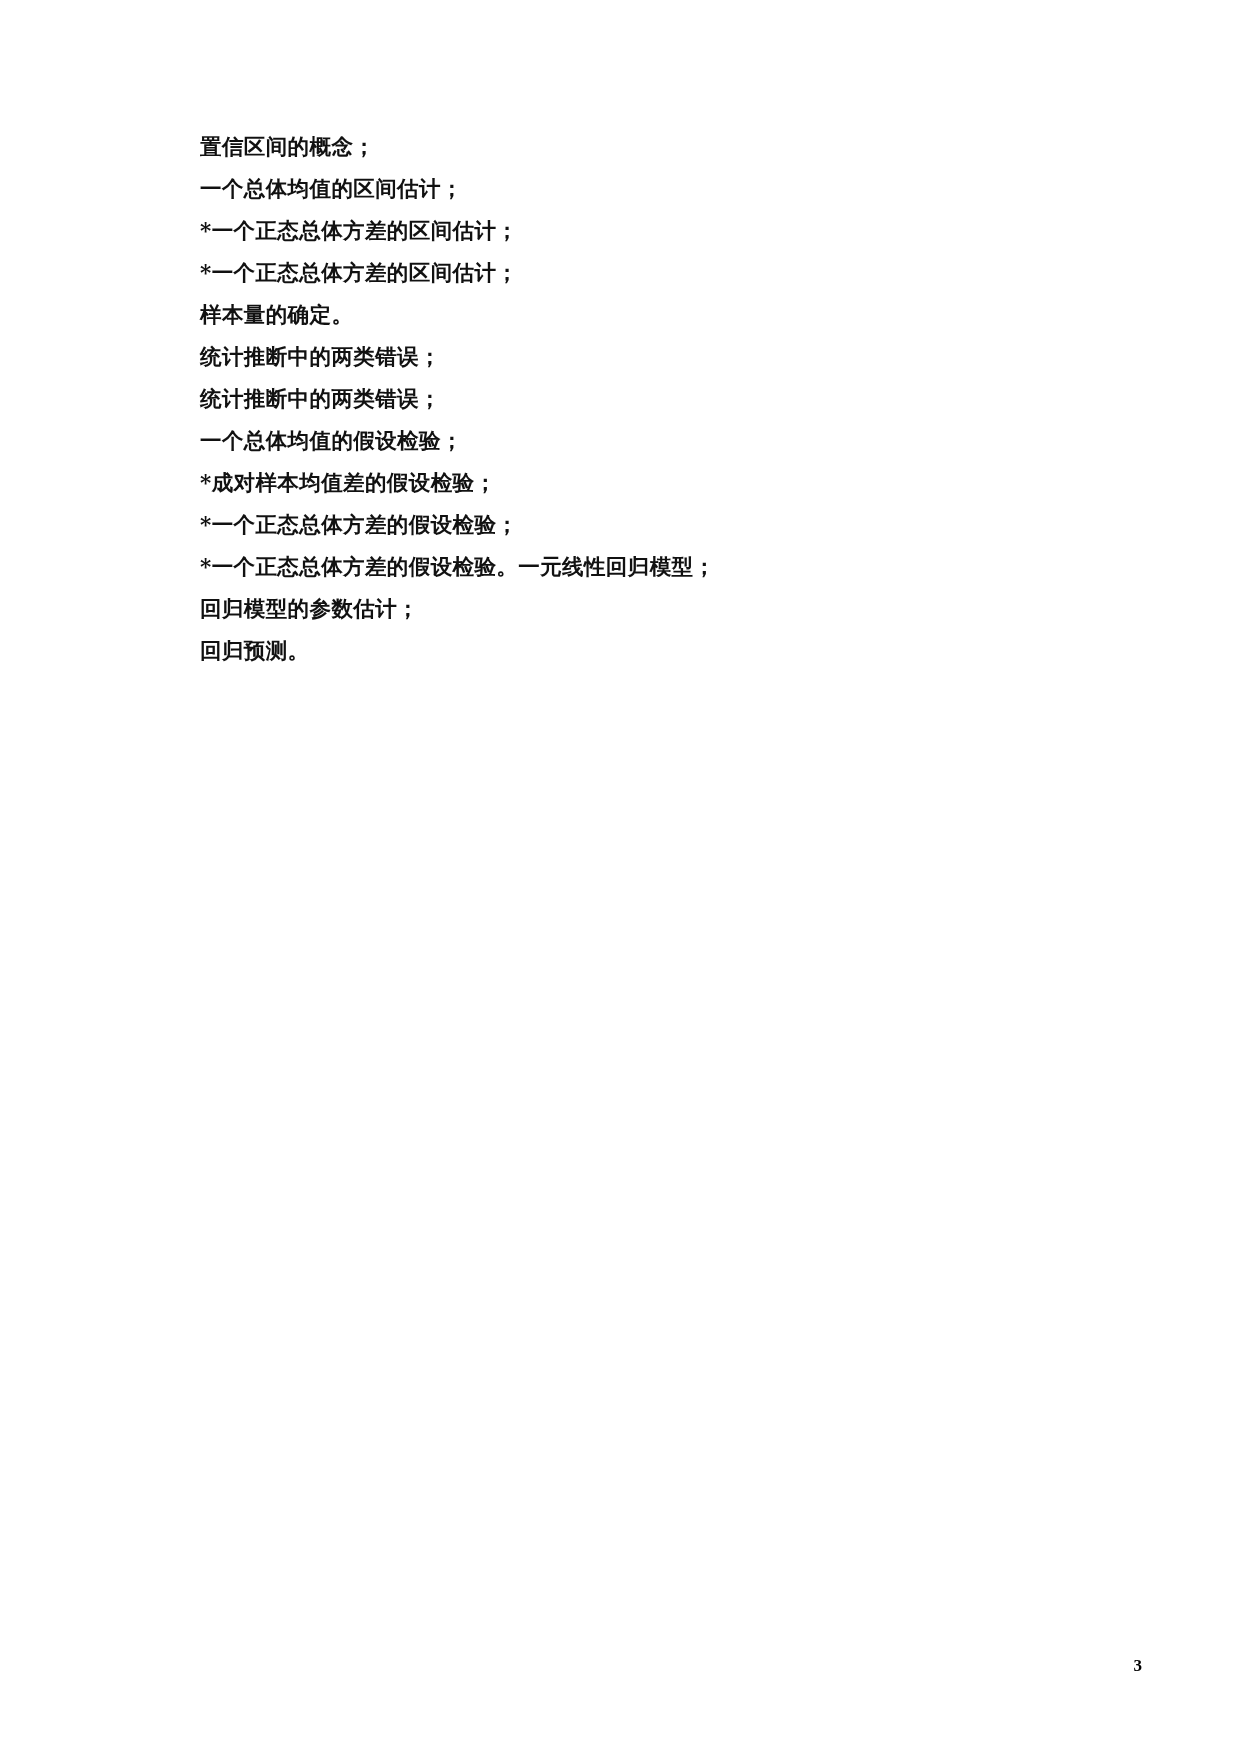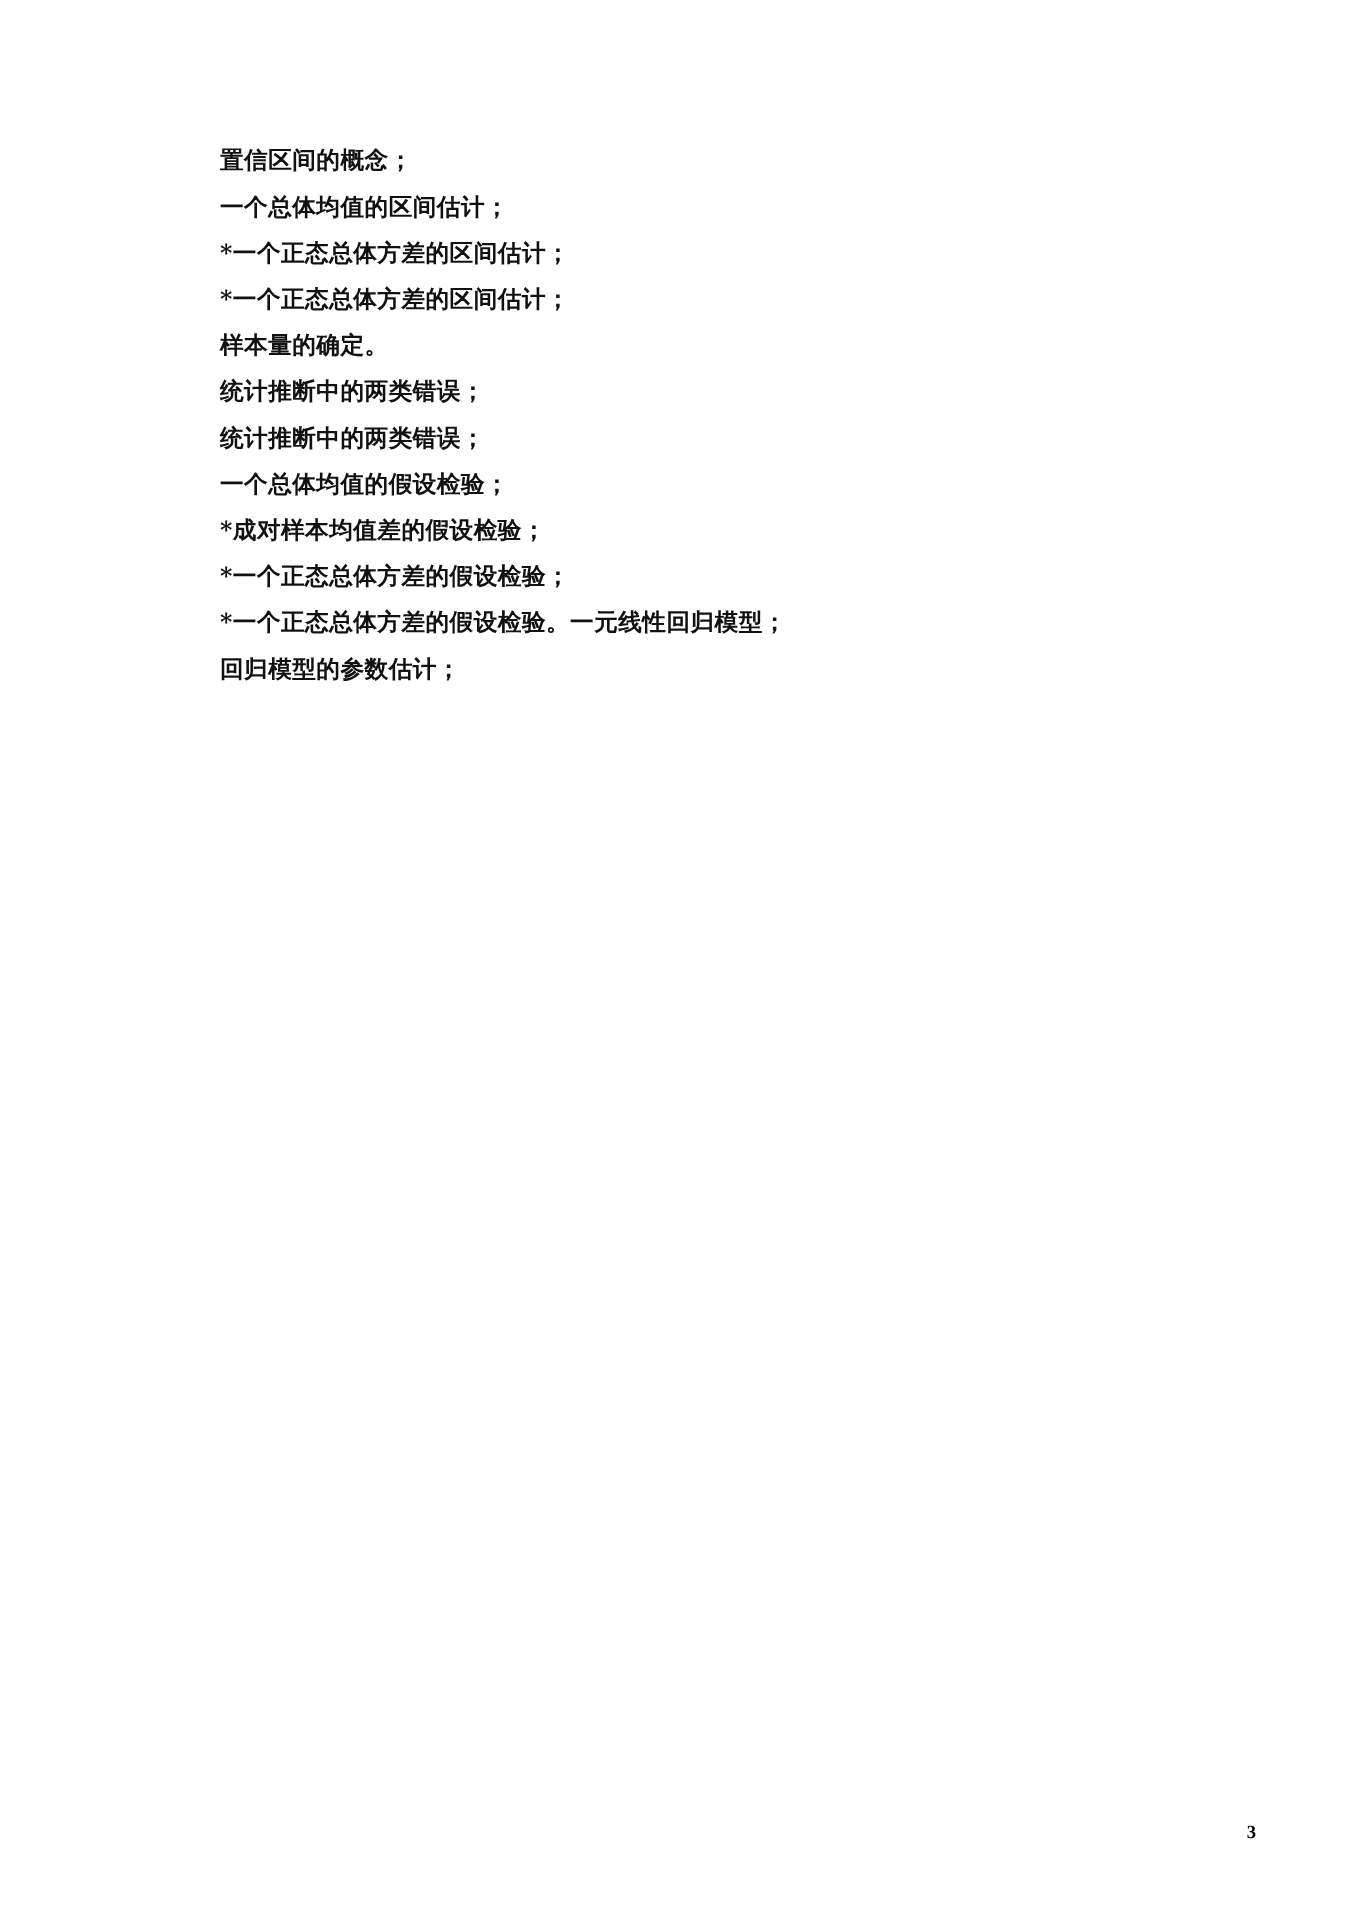--- a/index.html
+++ b/index.html
@@ -61,17 +61,18 @@
     <div class="para">*一个正态总体方差的区间估计；</div>
     <div class="para">*一个正态总体方差的区间估计；</div>
     <div class="para">样本量的确定。</div>
     <div class="para">统计推断中的两类错误；</div>
     <div class="para">统计推断中的两类错误；</div>
     <div class="para">一个总体均值的假设检验；</div>
     <div class="para">*成对样本均值差的假设检验；</div>
     <div class="para">*一个正态总体方差的假设检验；</div>
     <div class="para">*一个正态总体方差的假设检验。一元线性回归模型；</div>
     <div class="para">回归模型的参数估计；</div>
+    <div class="para">回归预测。</div>
   </div>
 
   <div class="page-number">3</div>
 
 </div>
 
 </body></html>

